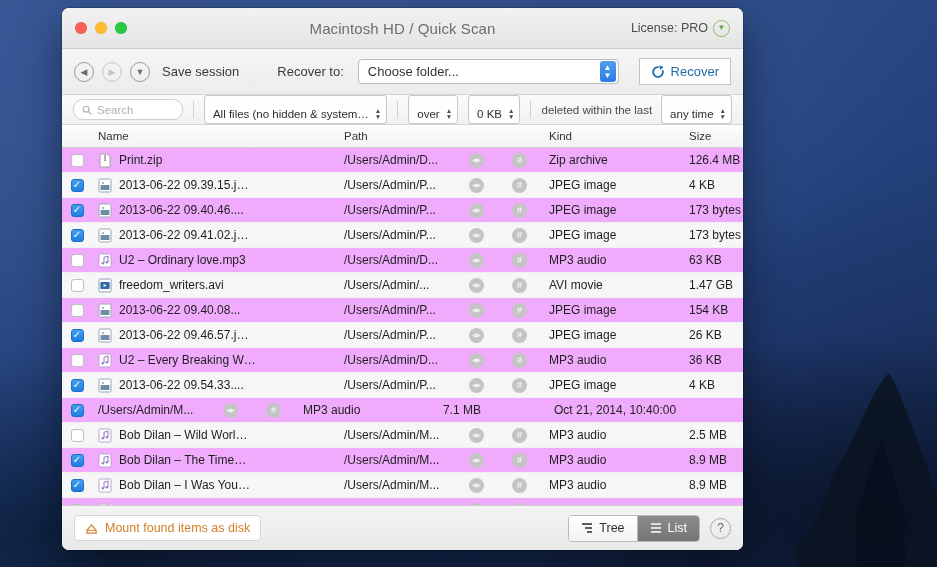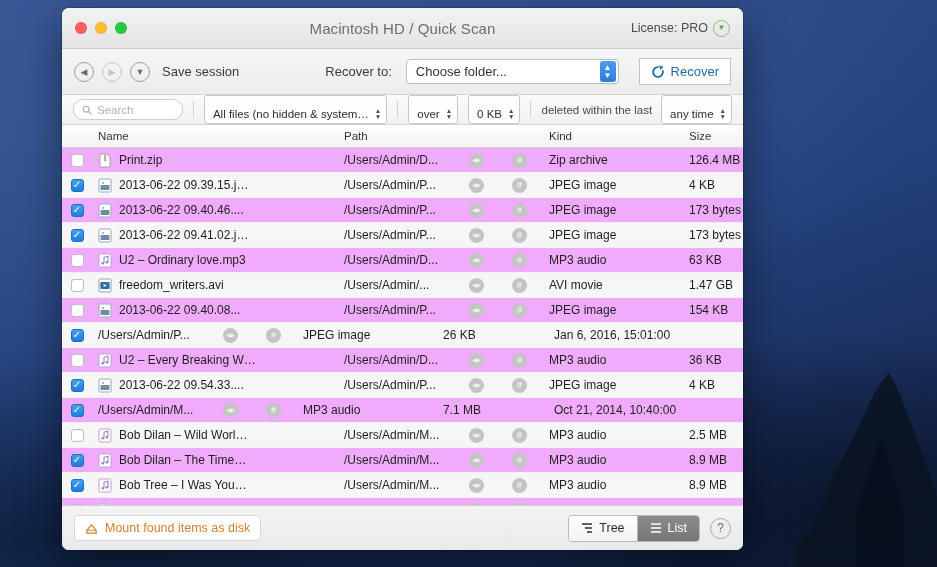--- a/index.html
+++ b/index.html
@@ -98,21 +98,21 @@
     gap: 8px;
   }
   .circ-btn {
     width: 20px; height: 20px; border-radius: 50%;
     border: 1px solid #9a9a9a; color: #6d6d6d;
     display: flex; align-items: center; justify-content: center;
     font-size: 9px; background: transparent; box-sizing: border-box;
   }
   .circ-btn.dim { border-color: #c6c6c6; color: #c2c2c2; }
   .save-session { font-size: 13px; color: #3a3a3a; margin-left: 4px; white-space: nowrap; }
-  .recover-to-label { font-size: 13px; color: #3a3a3a; margin-left: 78px; white-space: nowrap; }
+  .recover-to-label { font-size: 13px; color: #3a3a3a; margin-left: 30px; white-space: nowrap; }
   .folder-select {
     flex: 1 1 auto; height: 23px;
     background: #fff; border: 1px solid #bdbdbd; border-radius: 4px;
     display: flex; align-items: center;
     font-size: 13px; color: #343434;
     padding: 0 2px 0 9px;
     margin-left: 6px;
     min-width: 100px;
     box-shadow: 0 .5px 0 rgba(0,0,0,.05);
   }
@@ -547,20 +547,28 @@
               <span class="gcirc">#</span>
             </div>
             <div class="c-kind">JPEG image</div>
             <div class="c-size">154 KB</div>
             <div class="c-date">Nov 24, 2014, 16:42:24</div>
           </div>
           <div class="row alt">
             <div class="c-check">
               <span class="cbx on">✓</span>
             </div>
+            <div class="c-name">
+              <span class="fi"><svg width="14" height="15" viewBox="0 0 14 15">
+                  <rect x="1" y="1" width="12" height="13" rx="1.2" fill="#fff" stroke="#9aa7b4" stroke-width="1"></rect>
+                  <rect x="2.6" y="7" width="8.8" height="5" fill="#6f8ba6"></rect>
+                  <circle cx="5" cy="5" r="1.1" fill="#8fa6bd"></circle>
+                </svg></span>
+              <span class="name-text">2013-06-22 09.46.57.j…</span>
+            </div>
             <div class="c-path">/Users/Admin/P...</div>
             <div class="c-eye">
               <span class="gcirc">
                 <svg width="9" height="7" viewBox="0 0 12 8">
                   <path d="M1 4 Q6 0 11 4 Q6 8 1 4 Z" fill="none" stroke="#fff" stroke-width="1.2"></path>
                   <circle cx="6" cy="4" r="1.5" fill="#fff"></circle>
                 </svg>
               </span>
             </div>
             <div class="c-hash">
@@ -709,21 +717,21 @@
             <div class="c-check">
               <span class="cbx on">✓</span>
             </div>
             <div class="c-name">
               <span class="fi"><svg width="14" height="15" viewBox="0 0 14 15">
                   <rect x="1" y="1" width="12" height="13" rx="1.2" fill="#fff" stroke="#b9a7cc" stroke-width="1"></rect>
                   <path d="M6 4.2 L10 3.2 L10 9 M6 4.2 L6 10" fill="none" stroke="#9b7fc4" stroke-width="1.1"></path>
                   <circle cx="4.8" cy="10.2" r="1.3" fill="#9b7fc4"></circle>
                   <circle cx="8.9" cy="9.2" r="1.3" fill="#9b7fc4"></circle>
                 </svg></span>
-              <span class="name-text">Bob Tree – I Was You…</span>
+              <span class="name-text">Bob Dilan – I Was You…</span>
             </div>
             <div class="c-path">/Users/Admin/M...</div>
             <div class="c-eye">
               <span class="gcirc">
                 <svg width="9" height="7" viewBox="0 0 12 8">
                   <path d="M1 4 Q6 0 11 4 Q6 8 1 4 Z" fill="none" stroke="#fff" stroke-width="1.2"></path>
                   <circle cx="6" cy="4" r="1.5" fill="#fff"></circle>
                 </svg>
               </span>
             </div>

